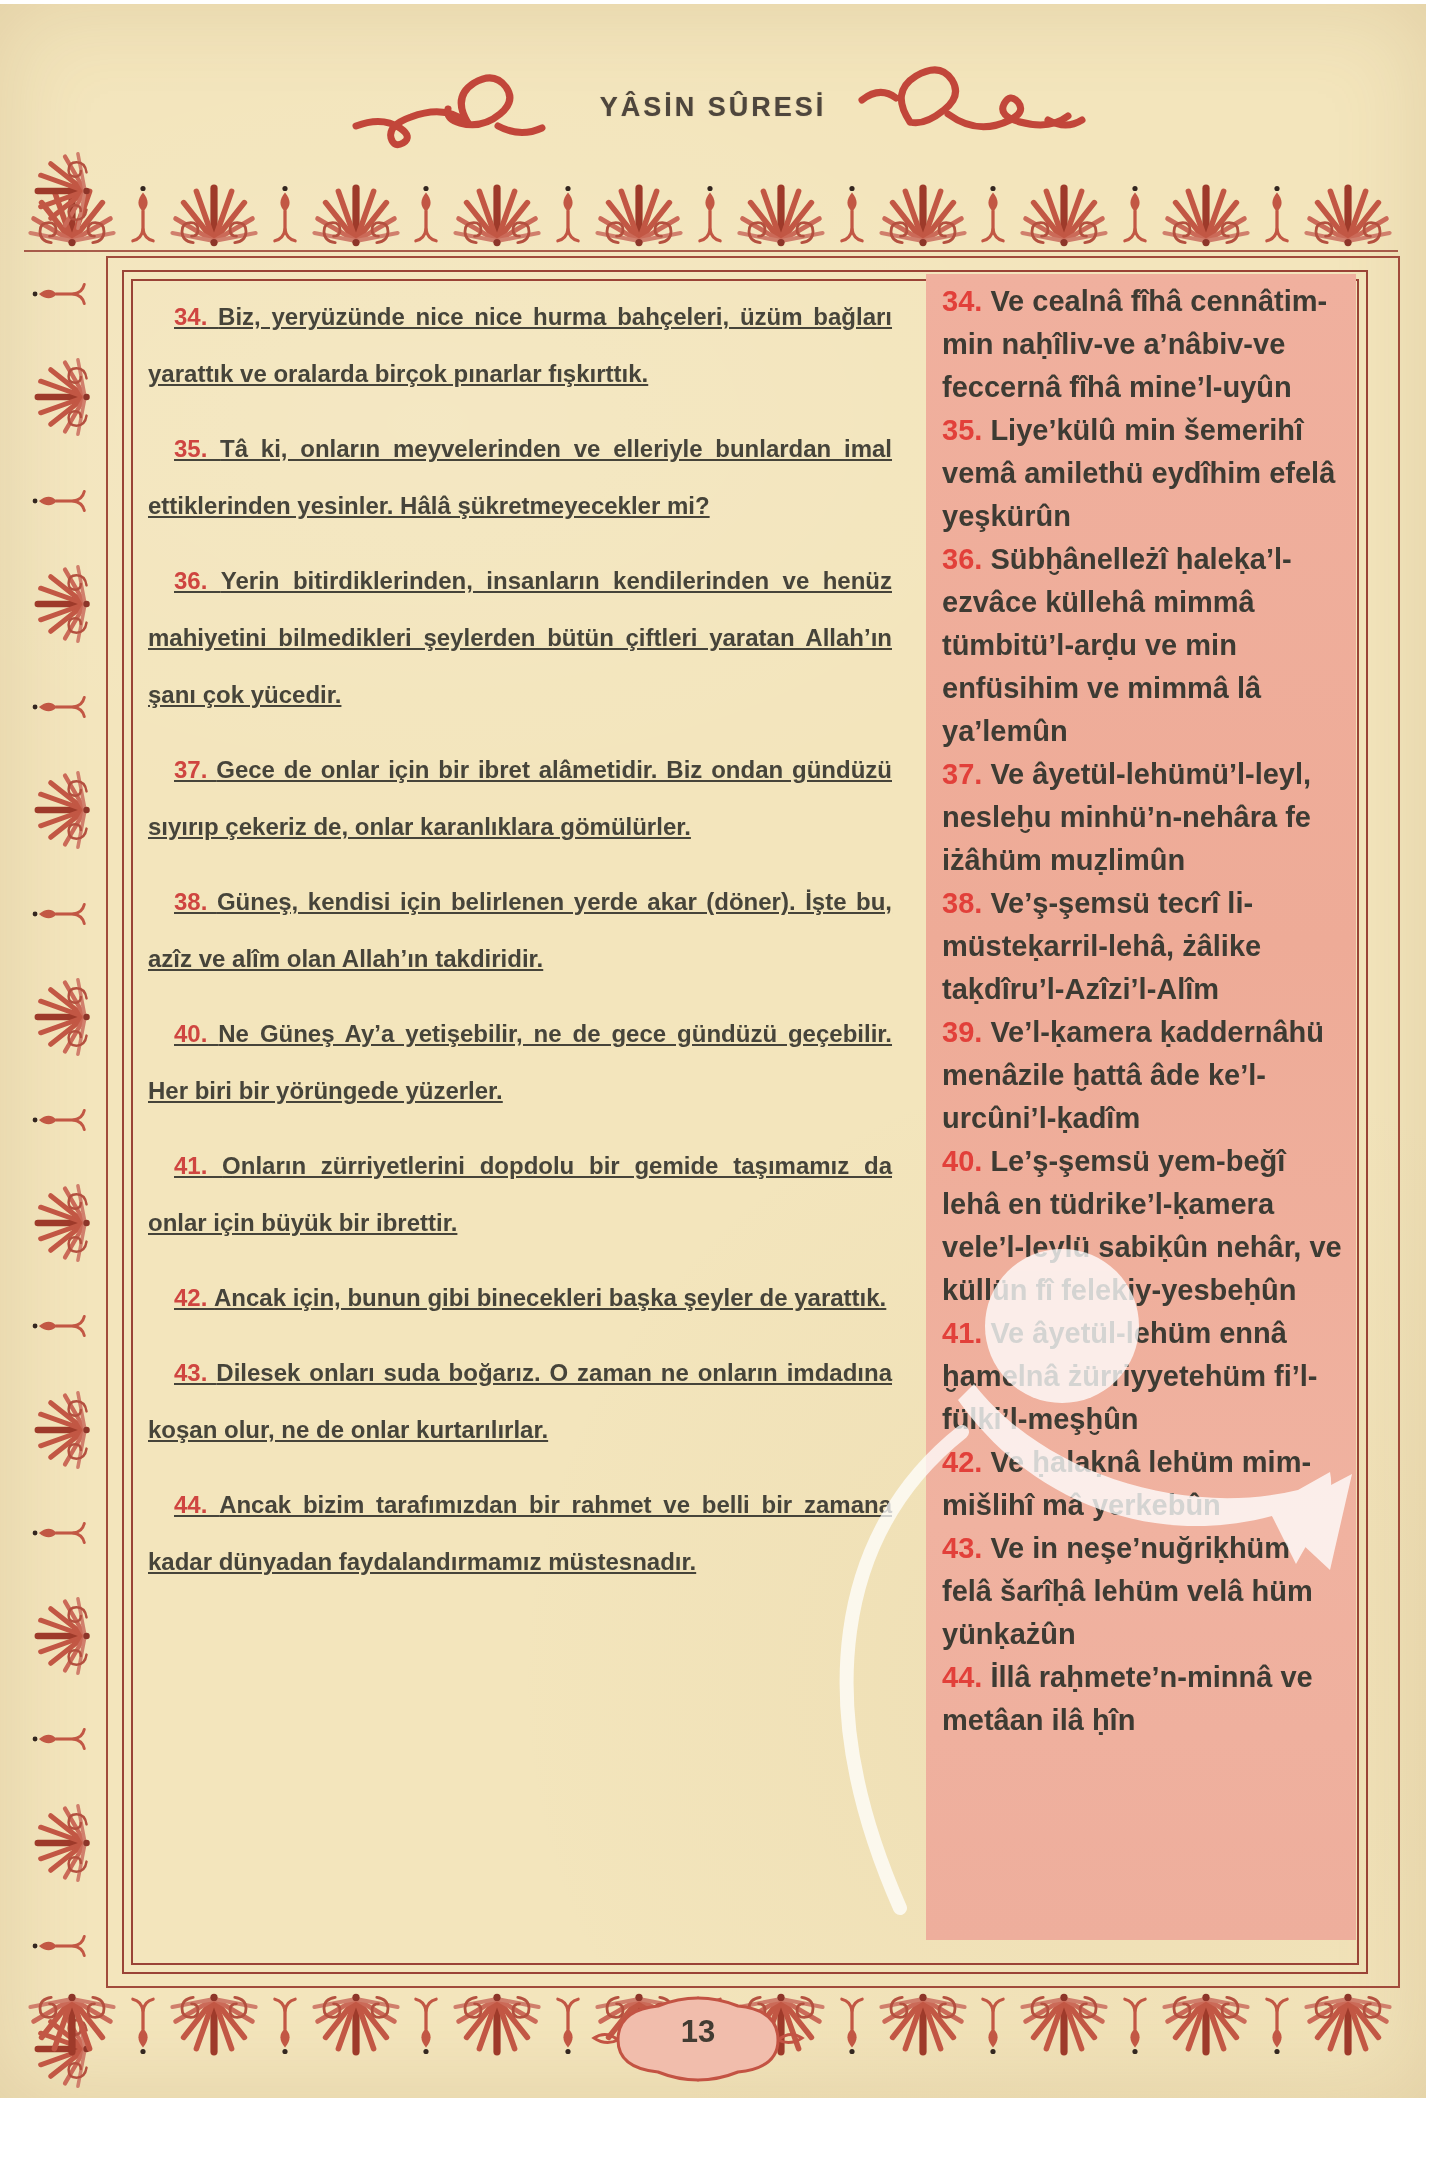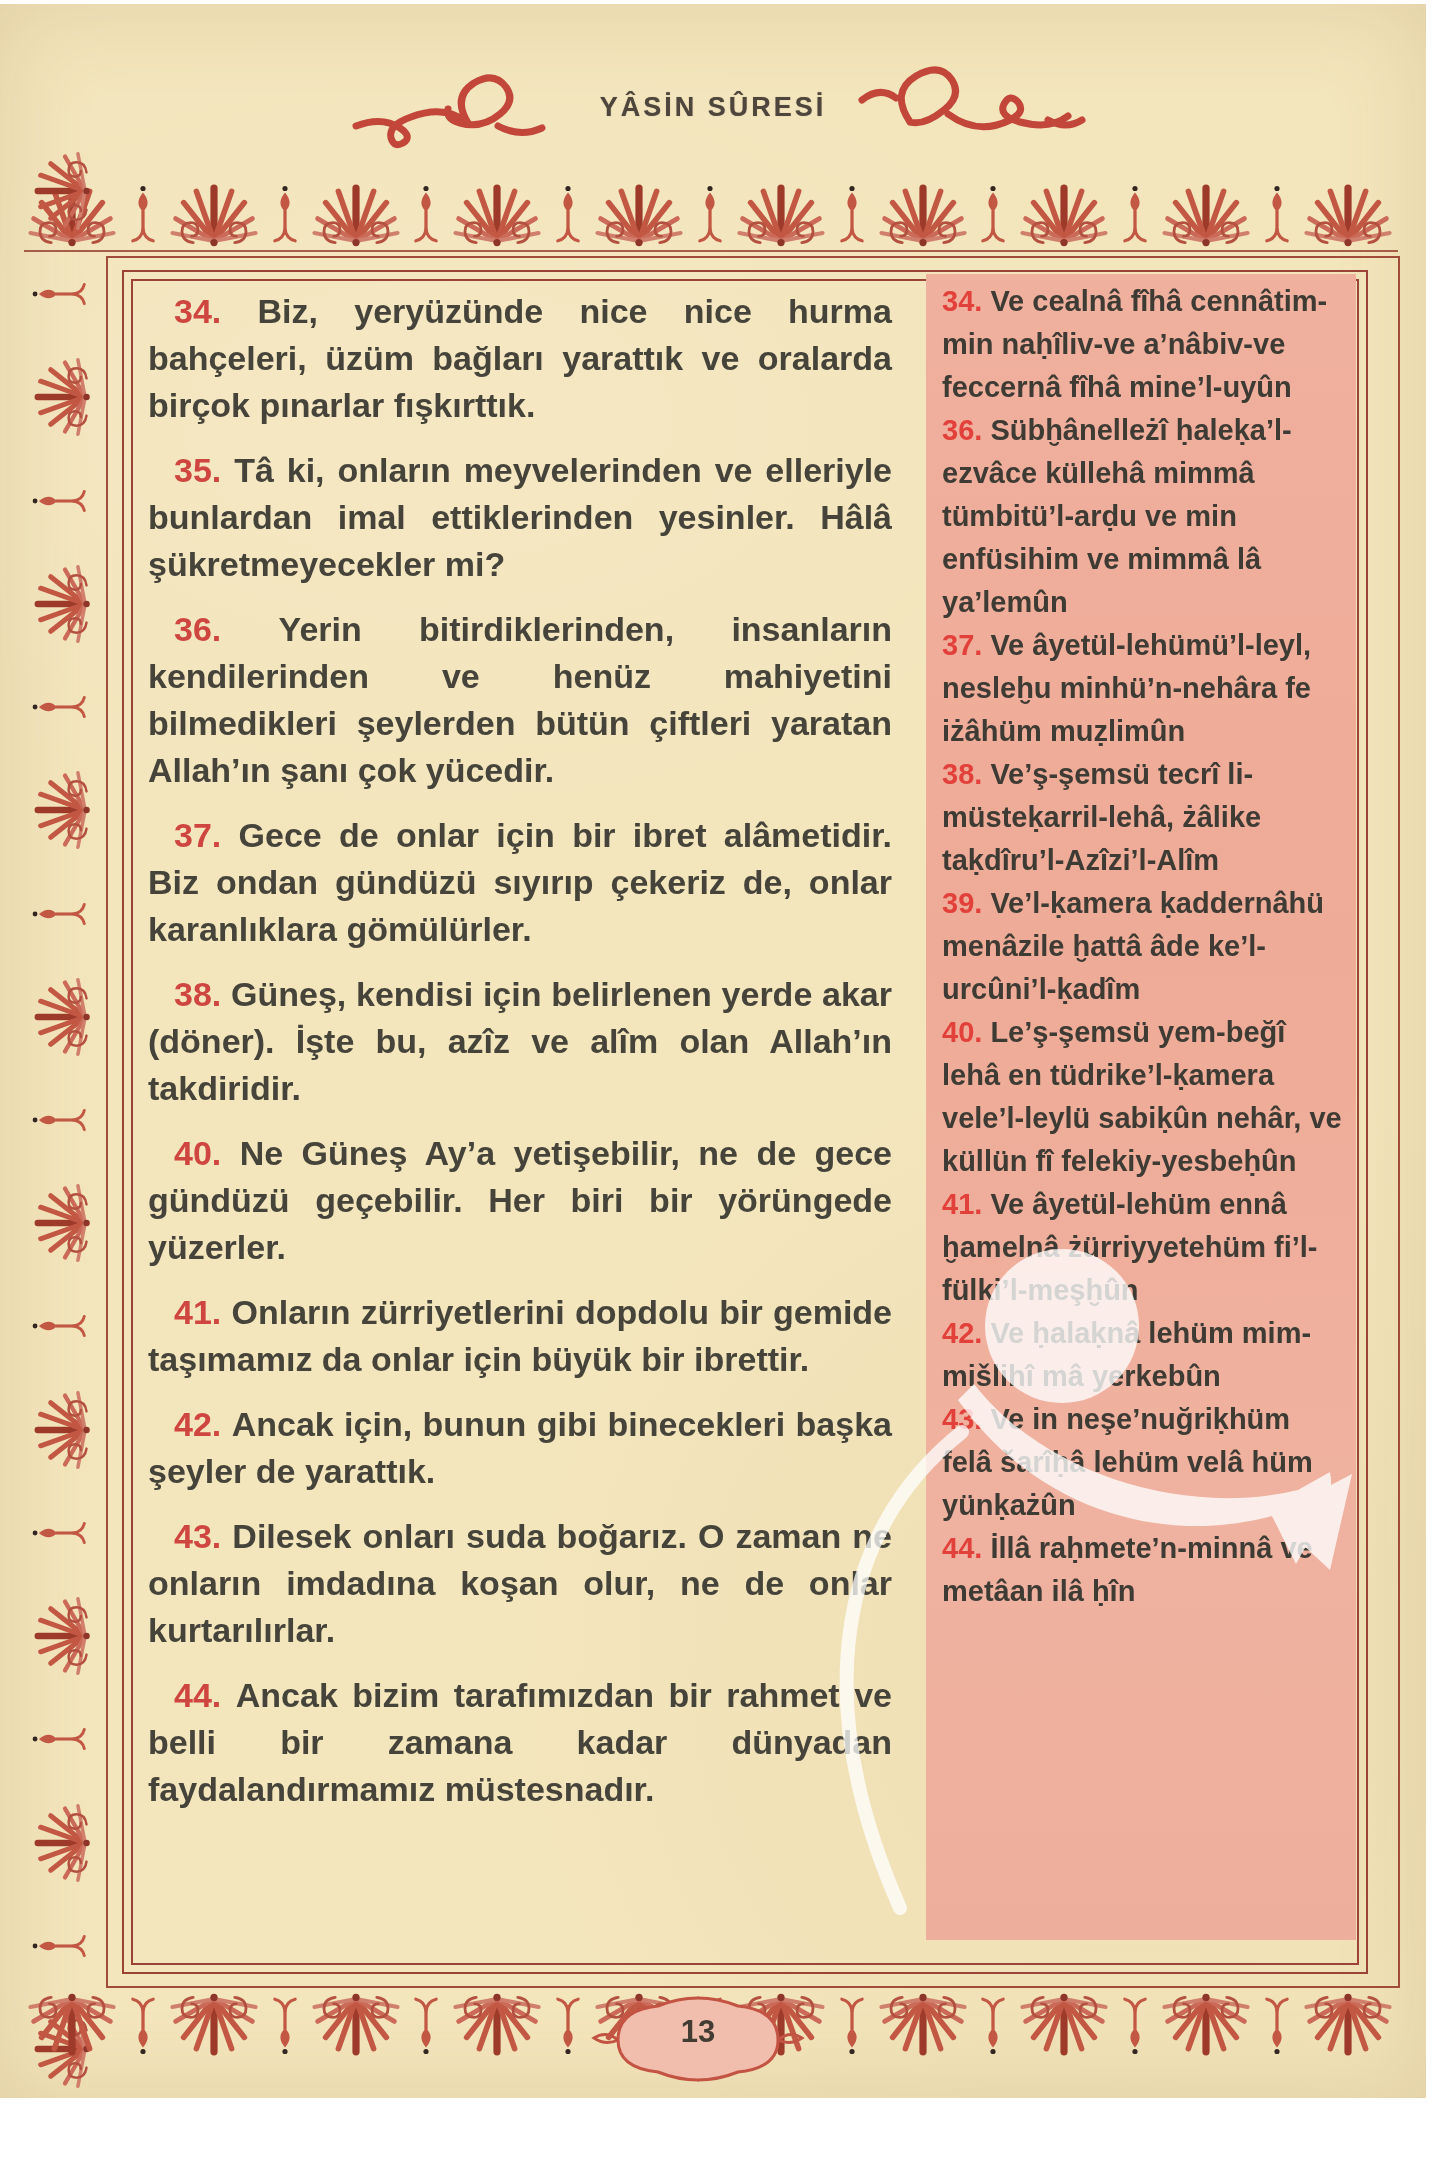--- a/index.html
+++ b/index.html
@@ -50,22 +50,23 @@
   .frame-outer{position:absolute;left:106px;top:252px;width:1290px;height:1728px;border:2px solid #a14b3b;}
   .frame-mid{position:absolute;left:122px;top:266px;width:1242px;height:1700px;border:2px solid var(--frame);}
   .frame-inner{position:absolute;left:131px;top:275px;width:1224px;height:1682px;border:2px solid var(--frame);}
   
   .pink-col{
     position:absolute;left:926px;top:270px;width:430px;height:1666px;
     background:linear-gradient(180deg, #f0b09e 0%, #eeab97 40%, #f0b2a0 75%, #eeae9c 100%);
   }
   .col-left{
     position:absolute;left:148px;top:284px;width:744px;height:1640px;
-    color:var(--body-text);font-size:34px;line-height:47px;font-weight:600;
+    color:var(--body-text);font-size:24px;line-height:57px;font-weight:600;
     text-align:justify;
+    text-decoration:underline;
   }
   .col-left p{margin:0 0 18px 0;text-indent:26px;}
   .col-right{
     position:absolute;left:942px;top:276px;width:402px;height:1650px;
     color:#3d3b33;font-size:29px;line-height:43px;font-weight:600;overflow:hidden;
   }
   .col-right p{margin:0;}
   .vnum{font-weight:bold;}
   .col-left .vnum{color:var(--num-left);}
   .col-right .vnum{color:var(--num-right);}
@@ -325,20 +326,21 @@
         <p><span class="vnum">37. </span><span>Gece de onlar için bir ibret alâmetidir. Biz ondan gündüzü sıyırıp çekeriz de, onlar karanlıklara gömülürler.</span></p>
         <p><span class="vnum">38. </span><span>Güneş, kendisi için belirlenen yerde akar (döner). İşte bu, azîz ve alîm olan Allah’ın takdiridir.</span></p>
         <p><span class="vnum">40. </span><span>Ne Güneş Ay’a yetişebilir, ne de gece gündüzü geçebilir. Her biri bir yörüngede yüzerler.</span></p>
         <p><span class="vnum">41. </span><span>Onların zürriyetlerini dopdolu bir gemide taşımamız da onlar için büyük bir ibrettir.</span></p>
         <p><span class="vnum">42. </span><span>Ancak için, bunun gibi binecekleri başka şeyler de yarattık.</span></p>
         <p><span class="vnum">43. </span><span>Dilesek onları suda boğarız. O zaman ne onların imdadına koşan olur, ne de onlar kurtarılırlar.</span></p>
         <p><span class="vnum">44. </span><span>Ancak bizim tarafımızdan bir rahmet ve belli bir zamana kadar dünyadan faydalandırmamız müstesnadır.</span></p>
       </div>
     <div class="col-right" id="col-right">
         <p><span class="vnum">34. </span><span>Ve cealnâ fîhâ cennâtim-min naḥîliv-ve a’nâbiv-ve feccernâ fîhâ mine’l-uyûn</span></p>
+        <p><span class="vnum">35. </span><span>Liye’külû min šemerihî vemâ amilethü eydîhim efelâ yeşkürûn</span></p>
         <p><span class="vnum">36. </span><span>Sübḫânelleżî ḥaleḳa’l-ezvâce küllehâ mimmâ tümbitü’l-arḍu ve min enfüsihim ve mimmâ lâ ya’lemûn</span></p>
         <p><span class="vnum">37. </span><span>Ve âyetül-lehümü’l-leyl, nesleḫu minhü’n-nehâra fe iżâhüm muẓlimûn</span></p>
         <p><span class="vnum">38. </span><span>Ve’ş-şemsü tecrî li-müsteḳarril-lehâ, żâlike taḳdîru’l-Azîzi’l-Alîm</span></p>
         <p><span class="vnum">39. </span><span>Ve’l-ḳamera ḳaddernâhü menâzile ḫattâ âde ke’l-urcûni’l-ḳadîm</span></p>
         <p><span class="vnum">40. </span><span>Le’ş-şemsü yem-beğî lehâ en tüdrike’l-ḳamera vele’l-leylü sabiḳûn nehâr, ve küllün fî felekiy-yesbeḥûn</span></p>
         <p><span class="vnum">41. </span><span>Ve âyetül-lehüm ennâ ḫamelnâ żürriyyetehüm fi’l-fülki’l-meşḫûn</span></p>
         <p><span class="vnum">42. </span><span>Ve ḥalaḳnâ lehüm mim-mišlihî mâ yerkebûn</span></p>
         <p><span class="vnum">43. </span><span>Ve in neşe’nuğriḳhüm felâ šarîḥâ lehüm velâ hüm yünḳażûn</span></p>
         <p><span class="vnum">44. </span><span>İllâ raḥmete’n-minnâ ve metâan ilâ ḥîn</span></p>
       </div>

